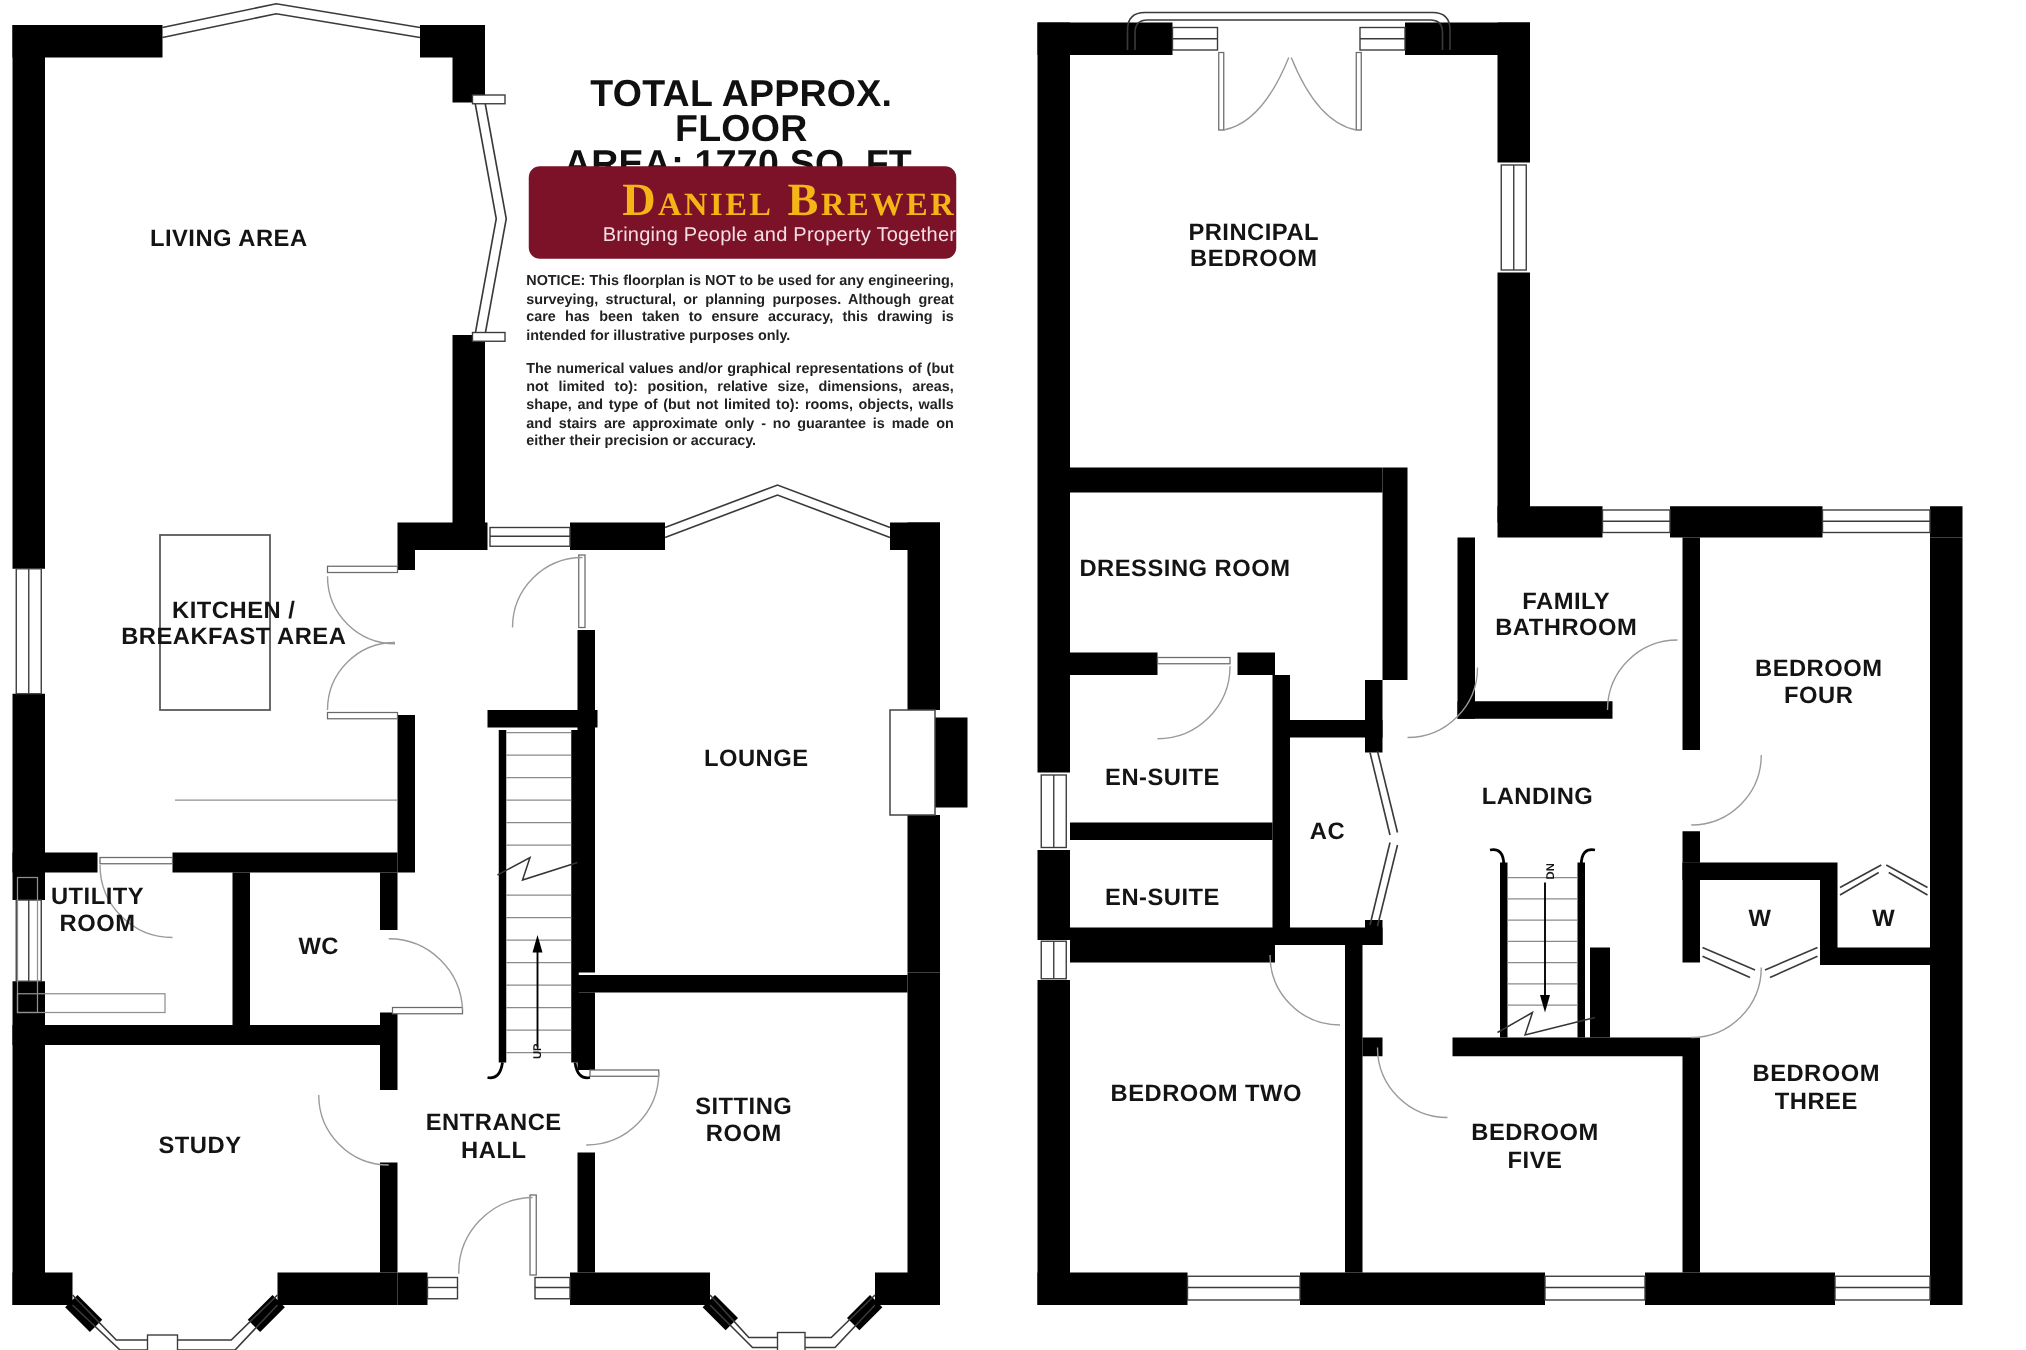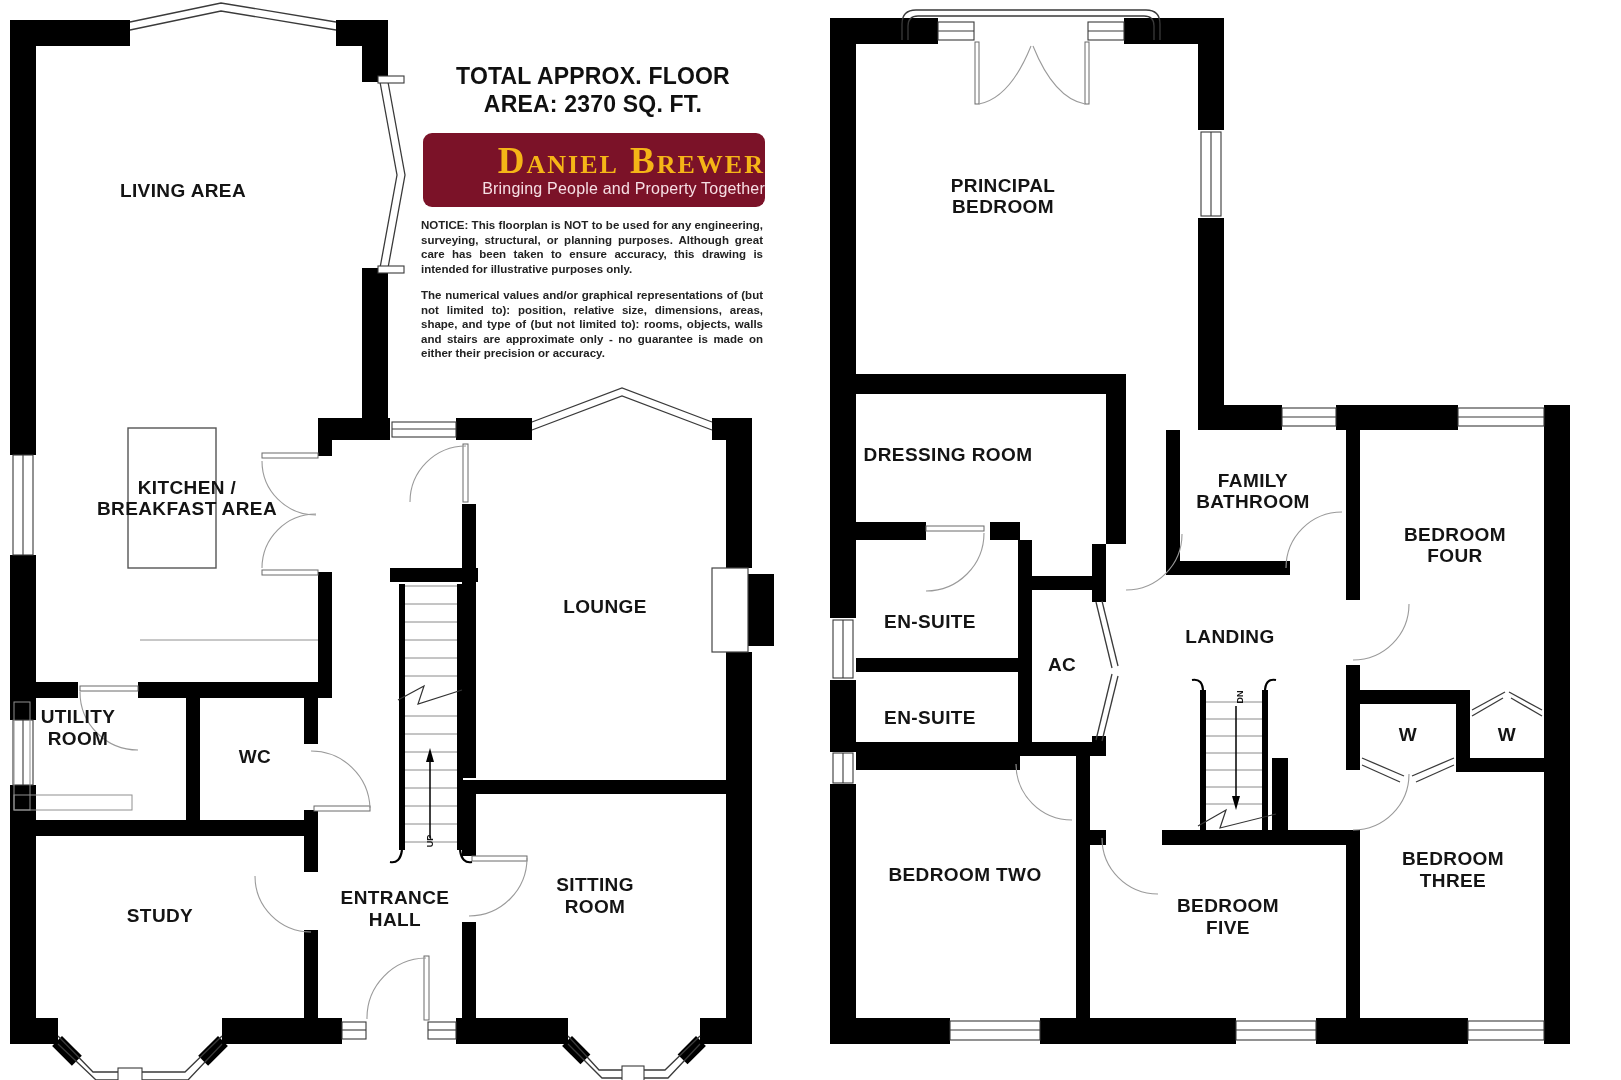--- a/index.html
+++ b/index.html
@@ -15,21 +15,21 @@
   .rung{stroke:#8a8a8a;stroke-width:1;}
   .rail{fill:#000;}
   .railhook{stroke:#000;stroke-width:2.2;fill:none;}
   .counter{stroke:#909090;stroke-width:1;fill:none;}
   .rl{font-family:"Liberation Sans",sans-serif;font-weight:bold;font-size:19px;
       fill:#141414;letter-spacing:.4px;text-anchor:middle;}
   .rl-small{font-family:"Liberation Sans",sans-serif;font-weight:bold;font-size:9px;
       fill:#141414;text-anchor:middle;}
   
   #title-block{position:absolute;left:420px;top:62px;width:346px;text-align:center;
-      font-weight:bold;font-size:23px;line-height:28px;color:#101010;letter-spacing:.2px;}
+      font-weight:bold;font-size:30px;line-height:28px;color:#101010;letter-spacing:.2px;}
   #logo-box{position:absolute;left:423px;top:133px;width:342px;height:74px;background:#7b1228;
       border-radius:9px;text-align:right;color:#f5b517;}
   #logo-name{font-family:"Liberation Serif",serif;font-variant:small-caps;font-weight:bold;
       font-size:37px;line-height:40px;margin-top:8px;letter-spacing:2px;color:#f5b517;}
   #logo-tagline{font-size:16px;line-height:16px;color:#f6dfe4;font-weight:normal;
       margin-top:0;letter-spacing:.2px;}
   .notice{position:absolute;left:421px;width:342px;font-size:11.5px;font-weight:bold;
       line-height:14.6px;color:#222;text-align:justify;}
   #notice-1{top:218px;}
   #notice-2{top:288px;}
@@ -348,21 +348,21 @@
         <text class="rl" x="1228" y="912">BEDROOM</text>
         <text class="rl" x="1228" y="934">FIVE</text>
         <text class="rl" x="1453" y="865">BEDROOM</text>
         <text class="rl" x="1453" y="887">THREE</text>
       </g>
     </g>
   </svg>
 
   <div id="title-block">
     <div>TOTAL APPROX. FLOOR</div>
-    <div>AREA: 2370 SQ. FT.</div>
+    <div>AREA: 1770 SQ. FT.</div>
   </div>
 
   <div id="logo-box">
     <div id="logo-name">Daniel Brewer</div>
     <div id="logo-tagline">Bringing People and Property Together</div>
   </div>
 
   <div id="notice-2" class="notice">The numerical values and/or graphical representations of (but not limited to): position, relative size, dimensions, areas, shape, and type of (but not limited to): rooms, objects, walls and stairs are approximate only - no guarantee is made on either their precision or accuracy.</div>
   <div id="notice-1" class="notice">NOTICE: This floorplan is NOT to be used for any engineering, surveying, structural, or planning purposes. Although great care has been taken to ensure accuracy, this drawing is intended for illustrative purposes only.</div>
 

